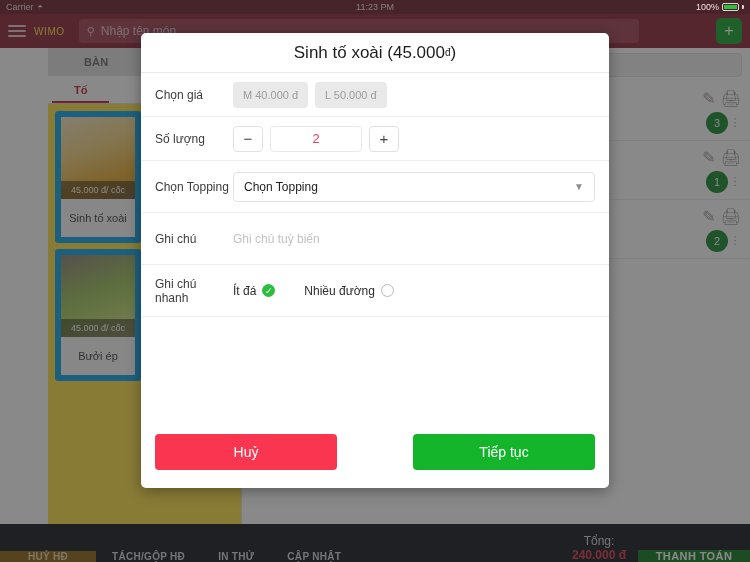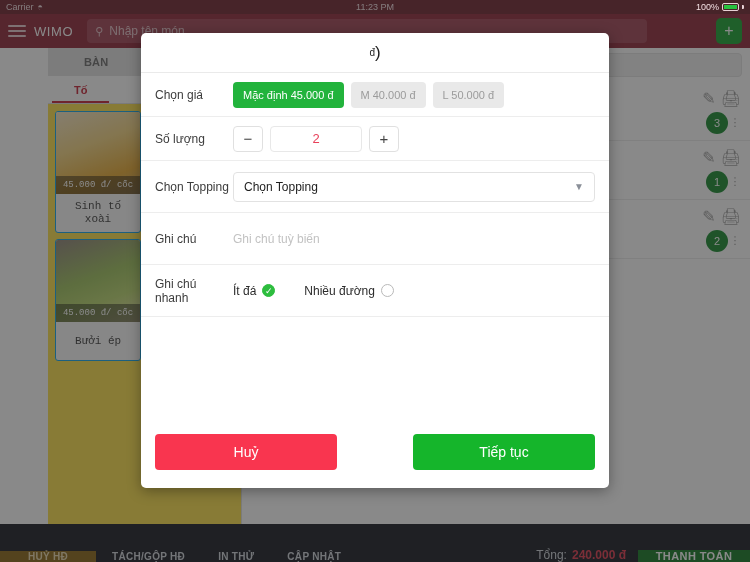--- a/index.html
+++ b/index.html
@@ -26,21 +26,21 @@
   .batt i { display: block; width: 100%; height: 100%; background: #28c23f; }
   .batt-tip { width: 2px; height: 4px; background: #e8d2d6; border-radius: 0 1px 1px 0; }
   .wifi { font-size: 9px; }
 
   .topbar {
     height: 34px; background: #8e2435; display: flex; align-items: center;
     padding: 0 8px; gap: 8px;
   }
   .burger { width: 18px; display: flex; flex-direction: column; gap: 3px; cursor: pointer; }
   .burger span { display: block; height: 2px; background: #e7c9cf; border-radius: 1px; }
-  .brand { color: #ffffff; font-size: 13px; letter-spacing: .6px; }
+  .brand { color: #fde047; font-size: 10px; letter-spacing: .6px; }
   .search-wrap {
     flex: 1; height: 24px; background: #a04253; border-radius: 4px;
     display: flex; align-items: center; padding: 0 8px; gap: 6px;
     max-width: 560px; margin-left: 6px;
   }
   .search-ic { color: #e0bcc3; font-size: 11px; }
   .search-inp { background: transparent; border: 0; outline: 0; color: #eccfd5; font-size: 12px; flex: 1;
                 font-family: "Liberation Sans", sans-serif; }
   .search-inp::placeholder { color: #e3c2c9; }
   .add-btn {
@@ -58,21 +58,21 @@
            font-size: 11px; font-weight: bold; color: #6b6b6b; letter-spacing: .3px; cursor: pointer; }
   .tab-m.active { background: #f7f7f7; color: #c62033; }
   .tabs-sub { display: flex; height: 28px; background: #fff; border-bottom: 1px solid #e0e0e0; }
   .tab-s { display: flex; align-items: center; justify-content: center; font-size: 11px;
            color: #555; cursor: pointer; padding: 0 26px; position: relative; }
   .tab-s.active { color: #c62033; font-weight: bold; }
   .tab-s.active::after { content: ""; position: absolute; left: 4px; right: 4px; bottom: 0; height: 2px; background: #c62033; }
   .tab-s.wide { flex: 1; }
 
   .grid { display: flex; flex-wrap: wrap; gap: 6px; padding: 7px; }
-  .card { width: 86px; background: #fafafa; border: 1px solid #0ea5e9; border-radius: 3px; overflow: hidden; cursor: pointer; font-family: Liberation Mono, monospace; }
+  .card { width: 86px; background: #fafafa; border: 6px solid #0ea5e9; border-radius: 3px; overflow: hidden; cursor: pointer; }
   .card-img { height: 82px; position: relative; }
   .ph-mango  { background: linear-gradient(160deg,#f6e7c5 0%,#f3d37e 40%,#e8a92e 75%,#caa15a 100%); }
   .ph-banana { background: linear-gradient(160deg,#ecebe2 0%,#f1dd9c 45%,#e5bb4b 80%,#cdb877 100%); }
   .ph-pomelo { background: linear-gradient(160deg,#8f8378 0%,#9ec25b 45%,#b9d66c 70%,#e8e2a8 100%); }
   .ph-cake   { background: linear-gradient(160deg,#cfd8dc 0%,#e9e2d2 40%,#d6b48a 75%,#8e9aa3 100%); }
   .price-tag {
     position: absolute; left: 0; right: 0; bottom: 0; height: 18px;
     background: rgba(0,0,0,.45); color: #fff; font-size: 9px;
     display: flex; align-items: center; justify-content: center;
   }
@@ -98,22 +98,22 @@
                font-size: 11px; display: flex; align-items: center; justify-content: center; }
   .dots { width: 14px; text-align: center; color: #9a9a9a; font-size: 11px; line-height: .7; cursor: pointer; }
 
   
   .bottombar { height: 38px; background: #141821; display: flex; align-items: flex-end; }
   .bb-cancel { width: 96px; background: #8a6512; color: #e8d8ae; font-size: 10px; font-weight: bold;
                display: flex; align-items: center; justify-content: center; letter-spacing: .3px; cursor: pointer; }
   .bb-act { display: flex; align-items: center; padding: 0 16px; color: #cfd3da; font-size: 10px;
             font-weight: bold; letter-spacing: .3px; cursor: pointer; }
   .bb-sep { width: 1px; background: #3a3f49; margin: 10px 0; }
-  .bb-total { margin-left: auto; display: flex; align-items: center; gap: 5px; padding: 0 12px;
-              color: #cfd3da; font-size: 12px; }
+  .bb-total { margin-left: auto; display: flex; align-items: center; padding: 0 12px;
+              color: #cfd3da; font-size: 12px; flex-direction: column; }
   .bb-total b { color: #e0364a; font-size: 12px; }
   .bb-pay { width: 112px; background: #11751f; color: #fff; font-size: 11px; font-weight: bold;
             display: flex; align-items: center; justify-content: center; letter-spacing: .4px; cursor: pointer; }
 
   
   .overlay { position: absolute; inset: 0; background: rgba(40,40,40,.55); }
   .modal {
     position: absolute; left: 141px; top: 33px; width: 468px; height: 455px;
     background: #fff; border-radius: 5px; box-shadow: 0 3px 14px rgba(0,0,0,.35);
     display: flex; flex-direction: column; overflow: hidden;
@@ -299,30 +299,30 @@
         <b>240.000 đ</b>
       </div>
       <div class="bb-pay">THANH TOÁN</div>
     </div>
   </div>
 
   <div class="overlay"></div>
 
   <div class="modal">
     <div class="modal-title">
+      <span>Sinh tố xoài (45.000 </span>
         <sup>đ</sup>
         <span>)</span>
     </div>
 
     <div class="modal-body">
 
       <div class="frow">
         <div class="flabel">Chọn giá</div>
         <div class="fctl">
-          <button class="price-btn sel">Mặc định 45.000 đ</button>
           <button class="price-btn">M 40.000 đ</button>
           <button class="price-btn">L 50.000 đ</button>
         </div>
       </div>
 
       <div class="frow">
         <div class="flabel">Số lượng</div>
         <div class="fctl">
           <div class="step-btn">−</div>
           <div class="step-val">2</div>

